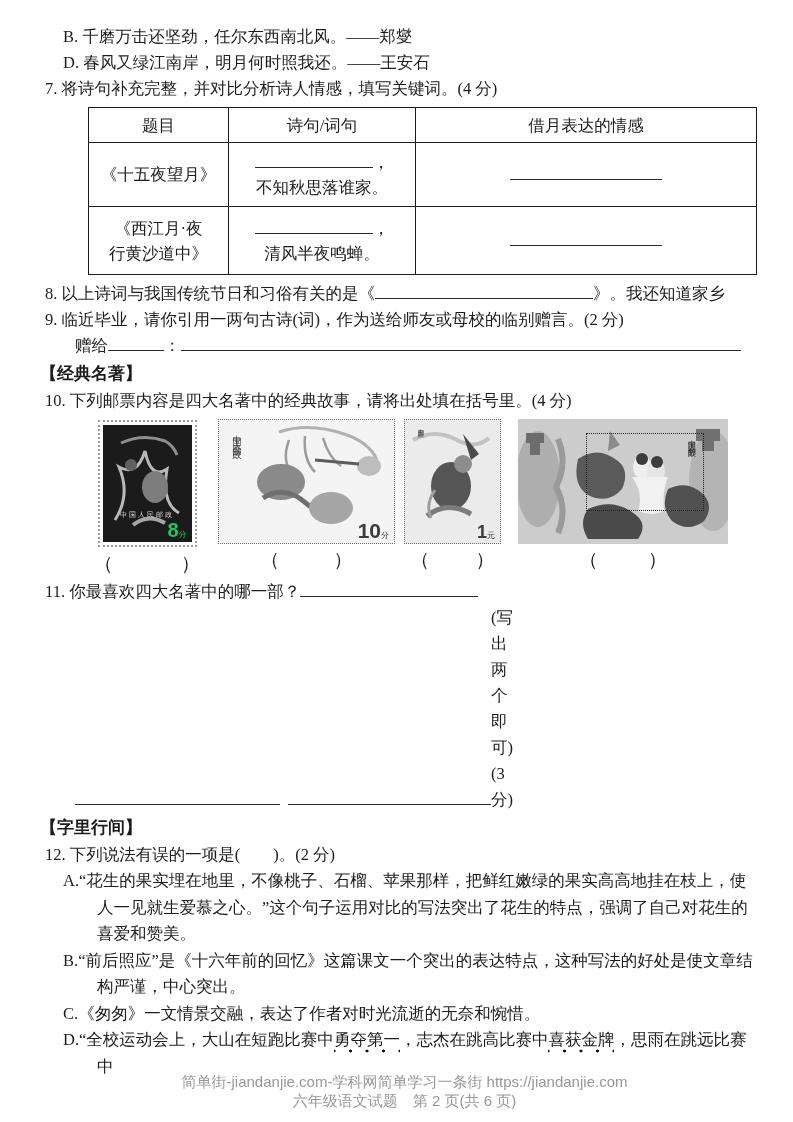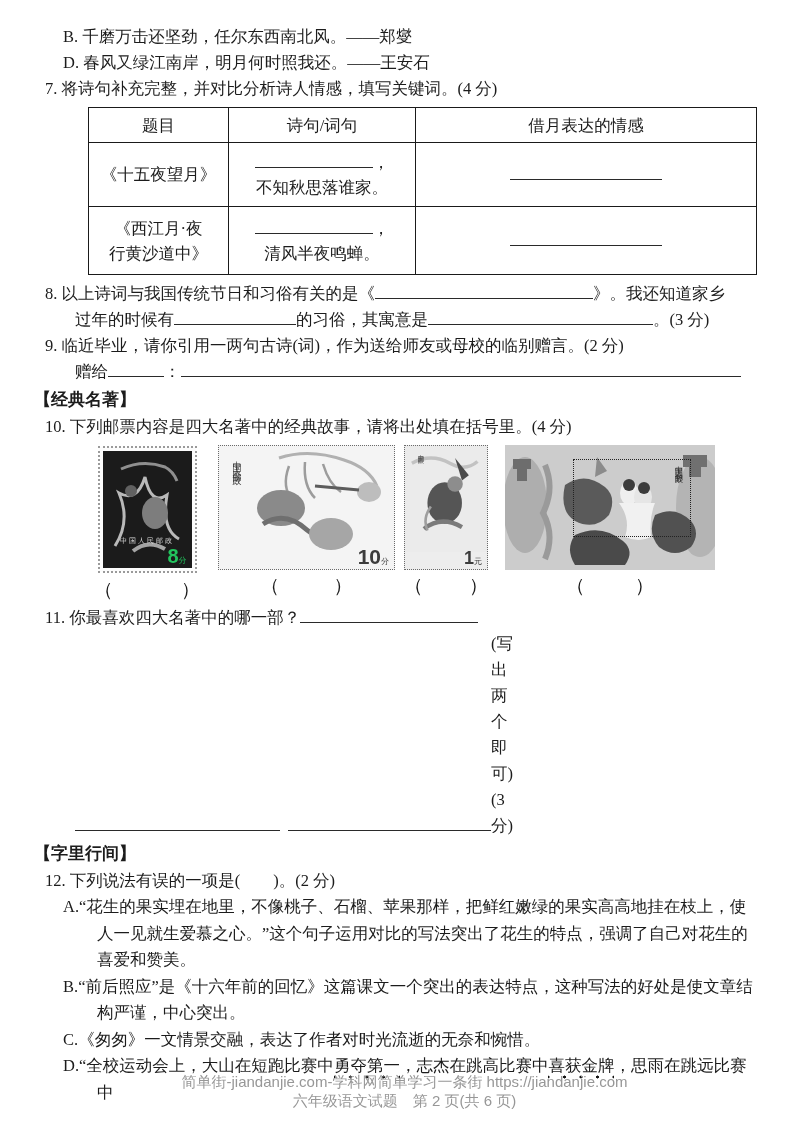--- a/index.html
+++ b/index.html
@@ -10,21 +10,21 @@
     font-size:16.5px; line-height:26px; color:#1c1c1c;
   }
   .page { width:793px; height:1122px; padding:24px 33px 0 30px; position:relative; }
 
   .intro-line { padding-left:33px; }
   .q-stem { padding-left:15px; }
   .q-cont { padding-left:45px; }
 
   .sec-head {
     font-family:"Liberation Sans","DejaVu Sans",sans-serif;
-    font-weight:700; font-size:17px; line-height:25px; margin:2px 4px;
+    font-weight:700; font-size:17px; line-height:25px; margin:2px 10px;
   }
 
   
   .blank {
     display:inline-block; height:14px;
     border-bottom:1.2px solid #2a2a2a; vertical-align:baseline;
   }
   .emph {
     background-image:radial-gradient(circle, #111 1.3px, transparent 1.7px);
     background-size:1em 6px; background-repeat:repeat-x; background-position:center 100%;
@@ -41,21 +41,21 @@
   tr.hdr th { height:35px; }
   tr.r1 td { height:64px; } tr.r2 td { height:68px; }
 
   
   .stamps { display:flex; margin:5px 0 0 64px; align-items:flex-start; }
   .stamp-col { display:flex; flex-direction:column; align-items:center; }
   .stamp { position:relative; overflow:hidden; }
   .s1 { width:97px; height:125px; background:#161616; border:4px solid #fcfcfc;
         outline:2px dotted #9a9a9a; outline-offset:-1px; margin:2px; }
   .s2 { width:177px; height:125px; background:#f6f6f6; border:1px dotted #6a6a6a; }
-  .s3 { width:84px; height:125px; background:#ededed; border:1px dotted #6a6a6a; }
+  .s3 { width:97px; height:125px; background:#ededed; border:1px dotted #6a6a6a; }
   .s4 { width:210px; height:125px; background:#cfcfcf; }
   .gap1{ width:18px; } .gap2{ width:9px; } .gap3{ width:17px; }
   .stamp svg { position:absolute; inset:0; }
   .denom { position:absolute; right:5px; bottom:2px; font-family:"Liberation Sans",sans-serif;
            font-weight:700; line-height:1; }
   .d1 { color:#22c55e; font-size:20px; }
   .d2 { color:#3c3c3c; font-size:21px; }
   .d3 { color:#3c3c3c; font-size:18px; }
   .denom .unit { font-size:8px; font-weight:400; }
   .insc-h { position:absolute; left:0; right:0; bottom:14px; text-align:center;
@@ -113,21 +113,20 @@
       <td>
         <div><span class="blank" style="width: 118px;"></span><span>，</span></div>
         <div>清风半夜鸣蝉。</div>
       </td>
       <td><span class="blank" style="width: 152px;"></span></td>
     </tr>
   </tbody>
     </table>
 
   <div class="q-stem"><span>8. 以上诗词与我国传统节日和习俗有关的是《</span><span class="blank" style="width: 218px;"></span><span>》。我还知道家乡</span></div>
-  <div class="q-cont"><span>过年的时候有</span><span class="blank" style="width: 122px;"></span><span>的习俗，其寓意是</span><span class="blank" style="width: 225px;"></span><span>。(3 分)</span></div>
 
   <div class="q-stem">9. 临近毕业，请你引用一两句古诗(词)，作为送给师友或母校的临别赠言。(2 分)</div>
   <div class="q-cont"><span>赠给</span><span class="blank" style="width: 56px;"></span><span>：</span><span class="blank" style="width: 560px;"></span></div>
 
   <div class="sec-head">【经典名著】</div>
 
   <div class="q-stem">10. 下列邮票内容是四大名著中的经典故事，请将出处填在括号里。(4 分)</div>
 
   <div class="stamps">
 

